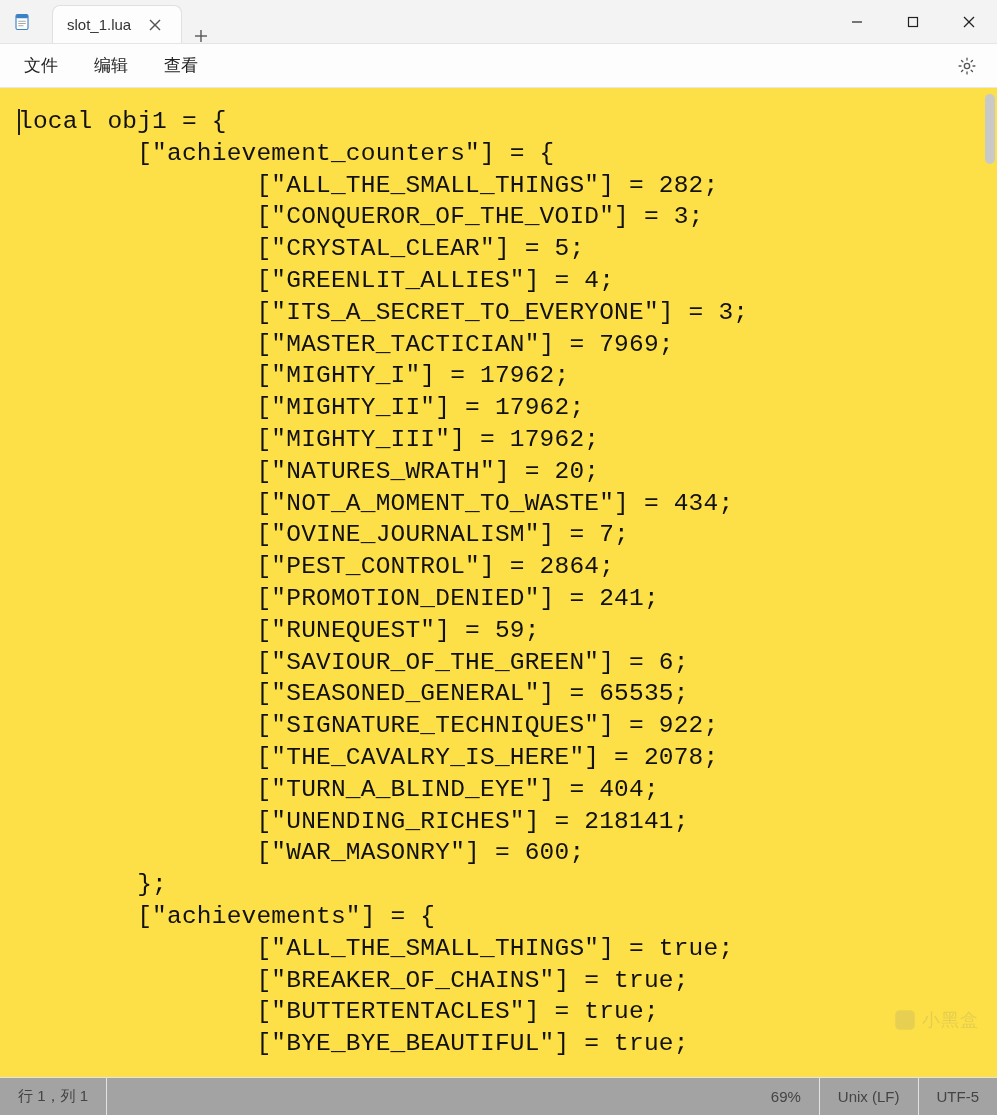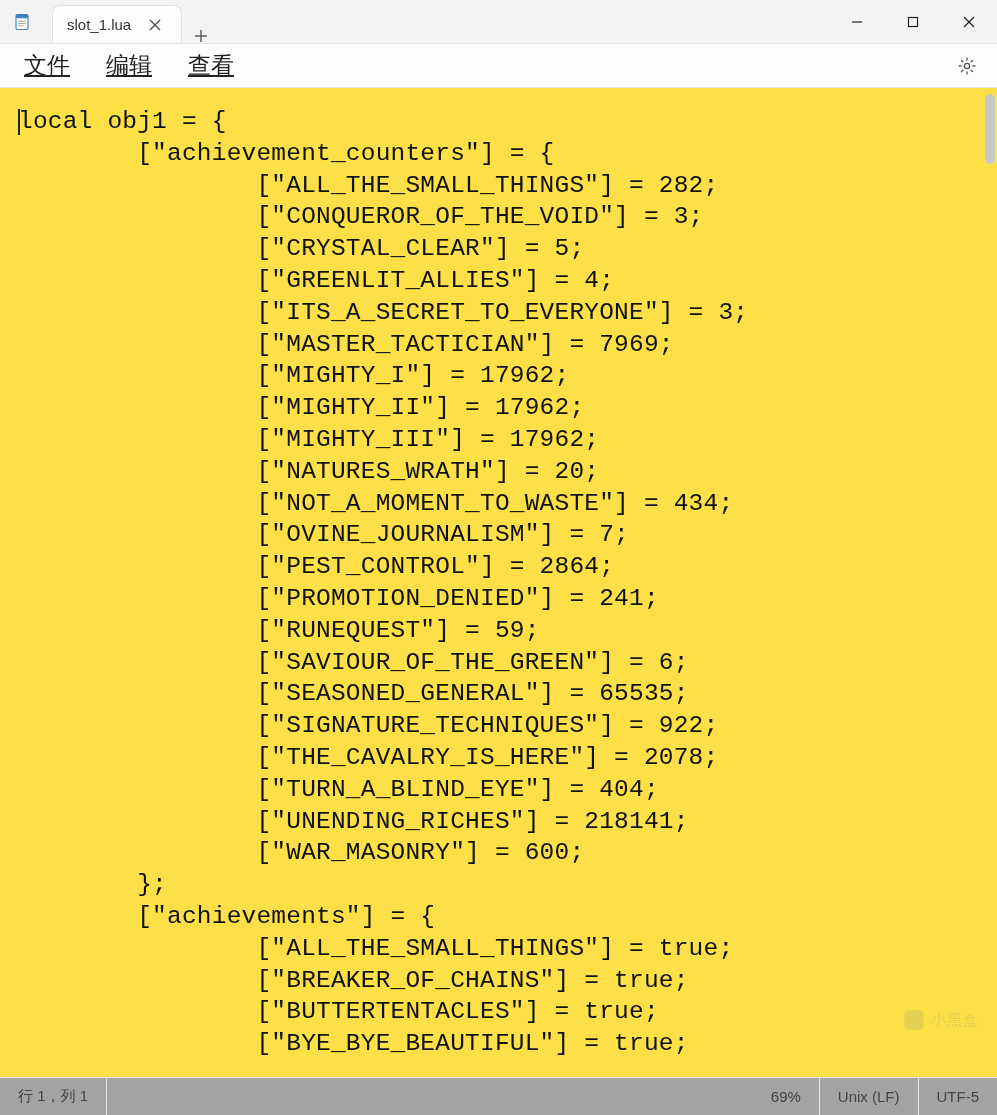--- a/index.html
+++ b/index.html
@@ -11,32 +11,32 @@
   .tabs { display: flex; align-items: flex-end; padding-left: 8px; }
   .tab { display: flex; align-items: center; height: 38px; margin-top: 6px; padding: 0 14px; border-radius: 8px 8px 0 0; font-size: 15px; color: #333; gap: 12px; }
   .tab.active { background: #fdfdfd; border: 1px solid #e0e0e0; border-bottom: none; }
   .tab-close { width: 24px; height: 24px; display:flex; align-items:center; justify-content:center; border-radius:4px; color:#555; }
   .new-tab { width: 38px; display:flex; align-items:center; justify-content:center; color:#555; font-size:20px; }
   .spacer { flex:1; }
   .win-controls { display:flex; }
   .win-btn { width:56px; display:flex; align-items:center; justify-content:center; color:#333; }
   .win-btn svg { width:12px; height:12px; }
   .menubar { height: 44px; display:flex; align-items:center; padding: 0 6px; background:#fdfdfd; border-bottom:1px solid #e8e8e8; }
-  .menu-item { padding: 6px 18px; font-size: 23px; color:#222; border-radius:4px;text-decoration:underline; }
+  .menu-item { padding: 6px 18px; font-size: 17px; color:#222; border-radius:4px; }
   .settings-btn { width:40px; height:40px; display:flex; align-items:center; justify-content:center; color:#555; margin-left:auto; margin-right:4px; }
   .editor-wrap { flex:1; position:relative; background:#fde047; }
   .editor { position:absolute; inset:0; padding: 18px 0 0 18px; overflow:hidden; }
   pre.code { font-family: "Consolas", "Courier New", monospace; font-size: 24.5px; line-height: 31.8px; color:#111; white-space:pre; letter-spacing: 0.2px; }
   .cursor-bar { display:inline-block; width:0; border-left: 2px solid #222; height: 26px; vertical-align: text-bottom; margin-right:-2px; }
   .vscroll { position:absolute; top:0; right:0; width:14px; height:100%; background:transparent; }
   .vscroll-thumb { position:absolute; top:6px; right:2px; width:10px; height:70px; background:#c9c9c9; border-radius:5px; }
   .statusbar { height: 38px; display:flex; align-items:center; background:#a3a3a3; border-top:1px solid #e3e3e3; font-size:15px; color:#444; }
   .status-cell { padding: 0 18px; height:100%; display:flex; align-items:center; border-right:1px solid #e3e3e3; }
   .status-cell:last-child { border-right:none; }
-  .watermark { position:absolute; right:18px; bottom:44px; font-size:15px; color:rgba(120,120,120,0.18); font-weight:500; letter-spacing:1px; pointer-events:none; display:flex; align-items:center; gap:4px;}
+  .watermark { position:absolute; right:18px; bottom:44px; font-size:18px; color:rgba(120,120,120,0.18); font-weight:500; letter-spacing:1px; pointer-events:none; display:flex; align-items:center; gap:4px;}
   .watermark svg { width:26px; height:26px; opacity:0.18; }
 </style>
 </head>
 <body>
 
 <div class="window">
 
   <div class="titlebar">
     <div class="app-icon">
       <svg viewBox="0 0 24 24">

